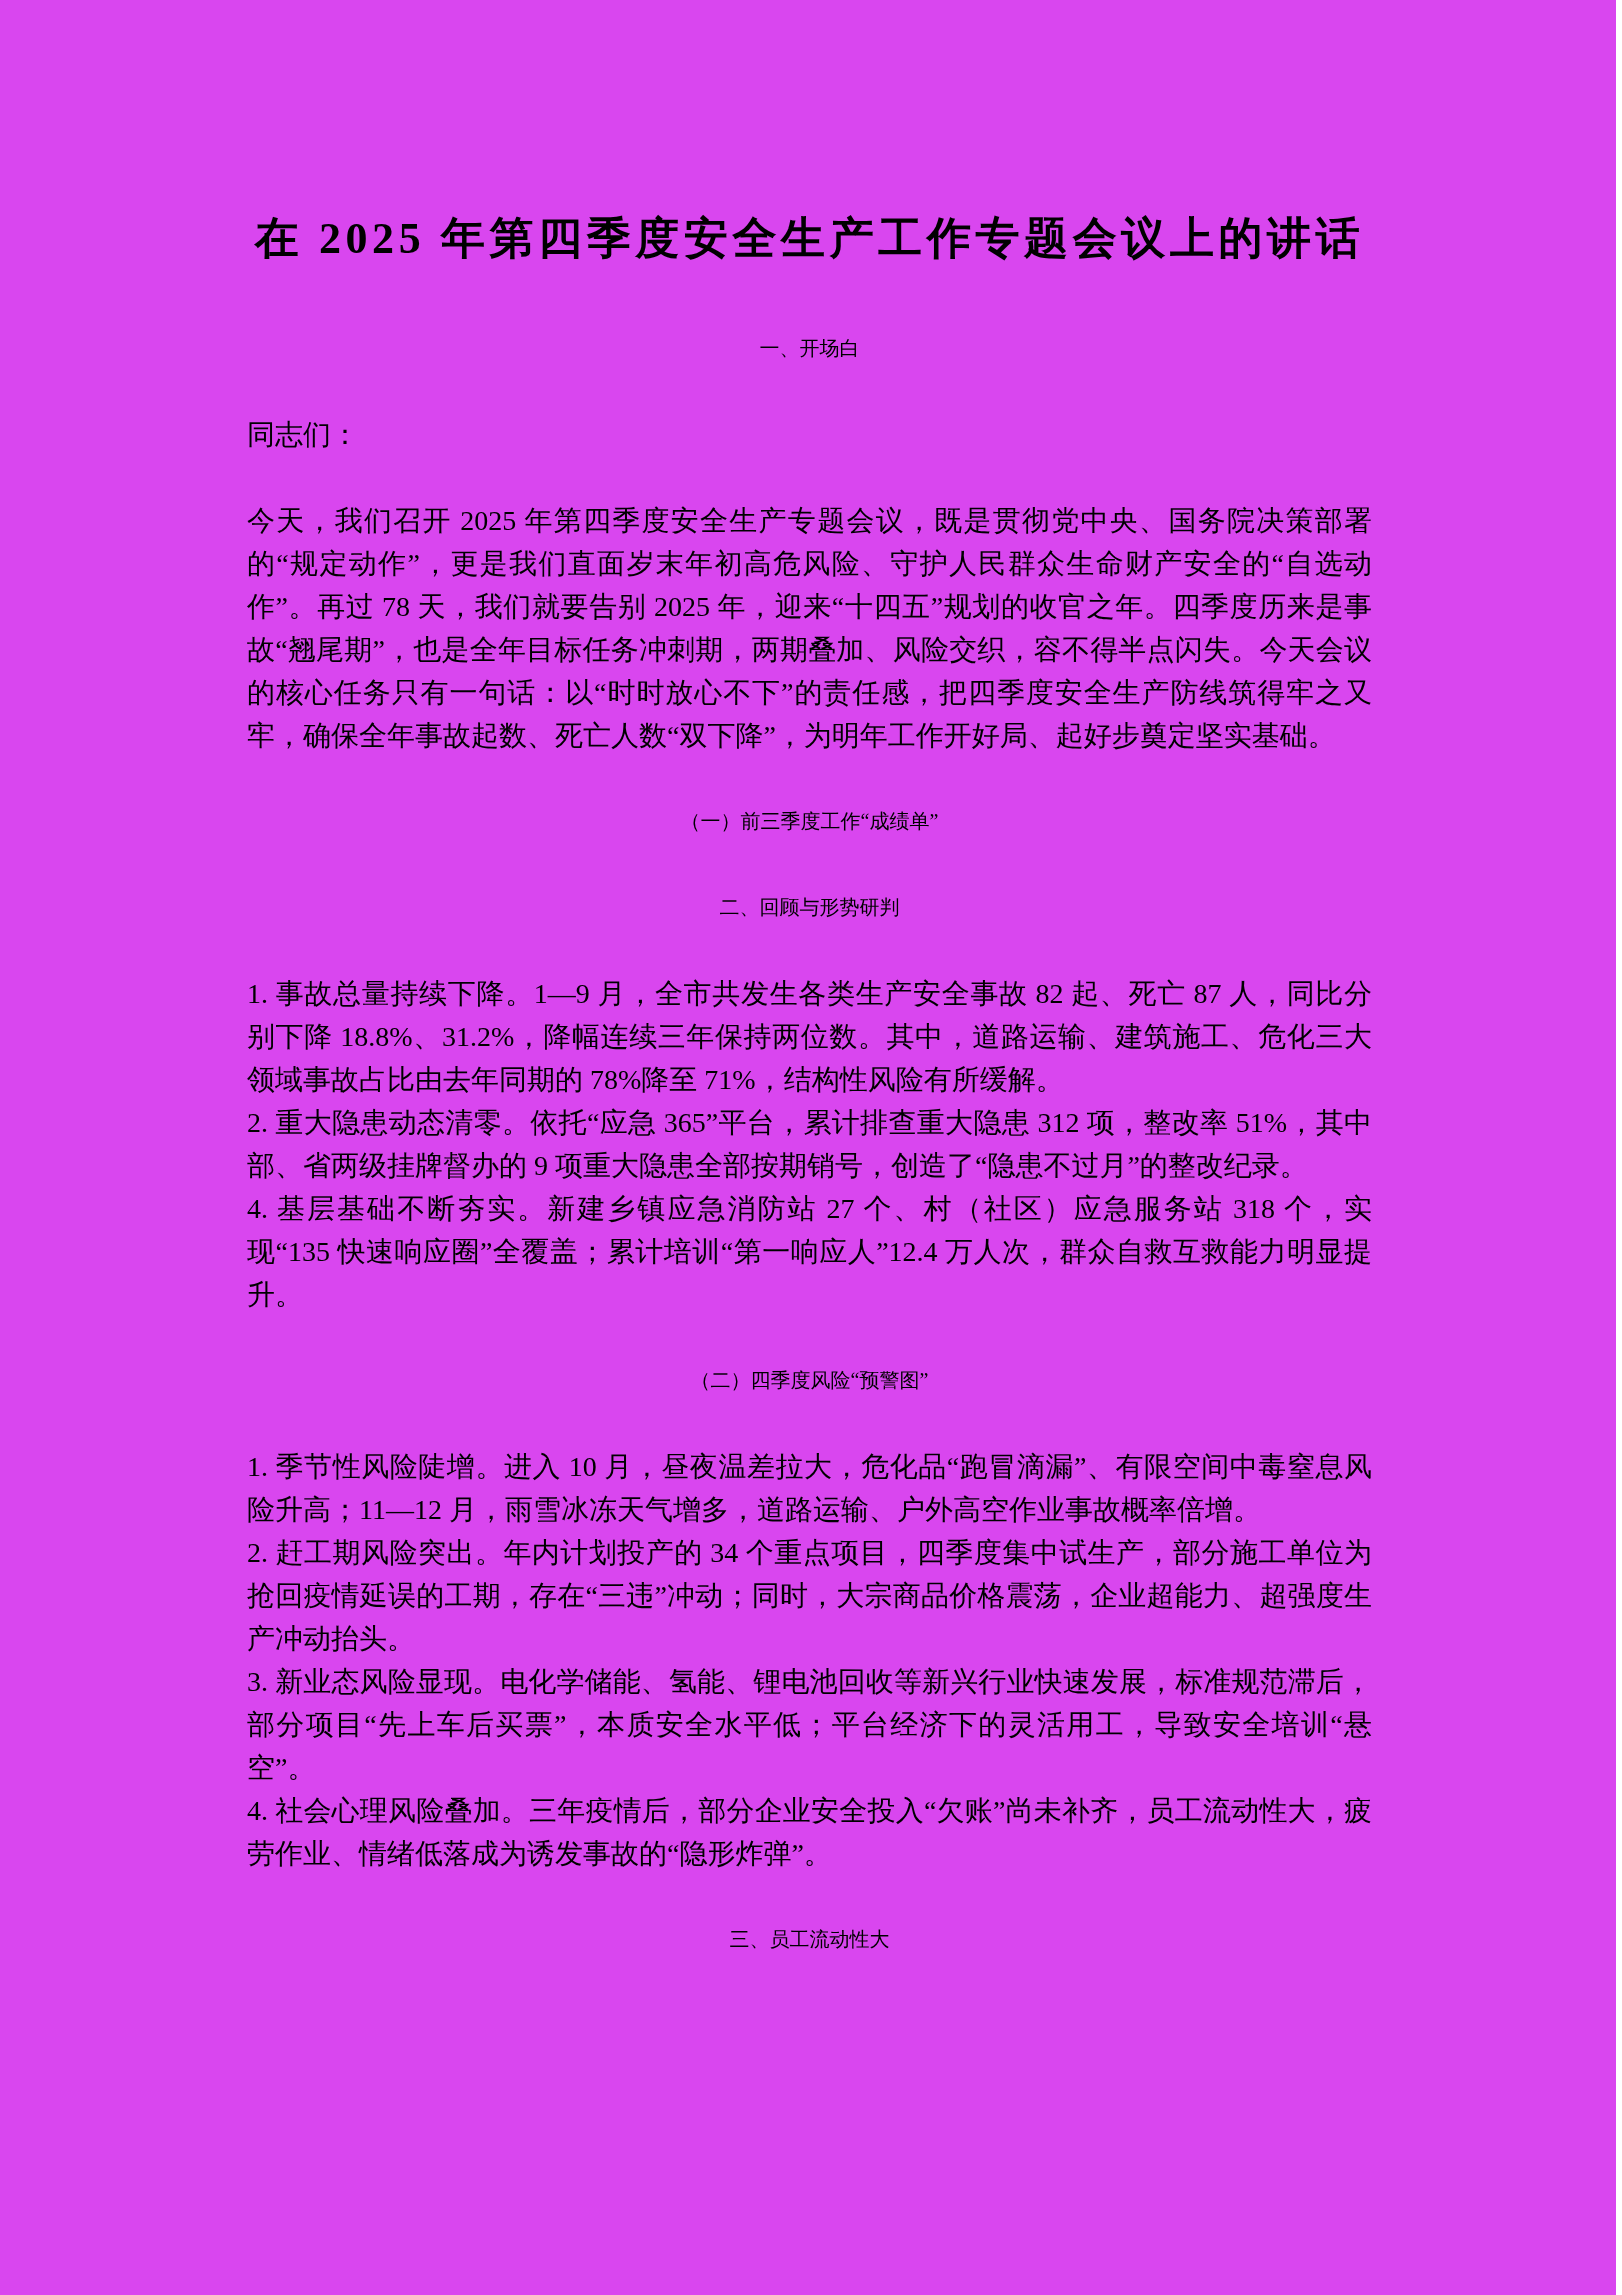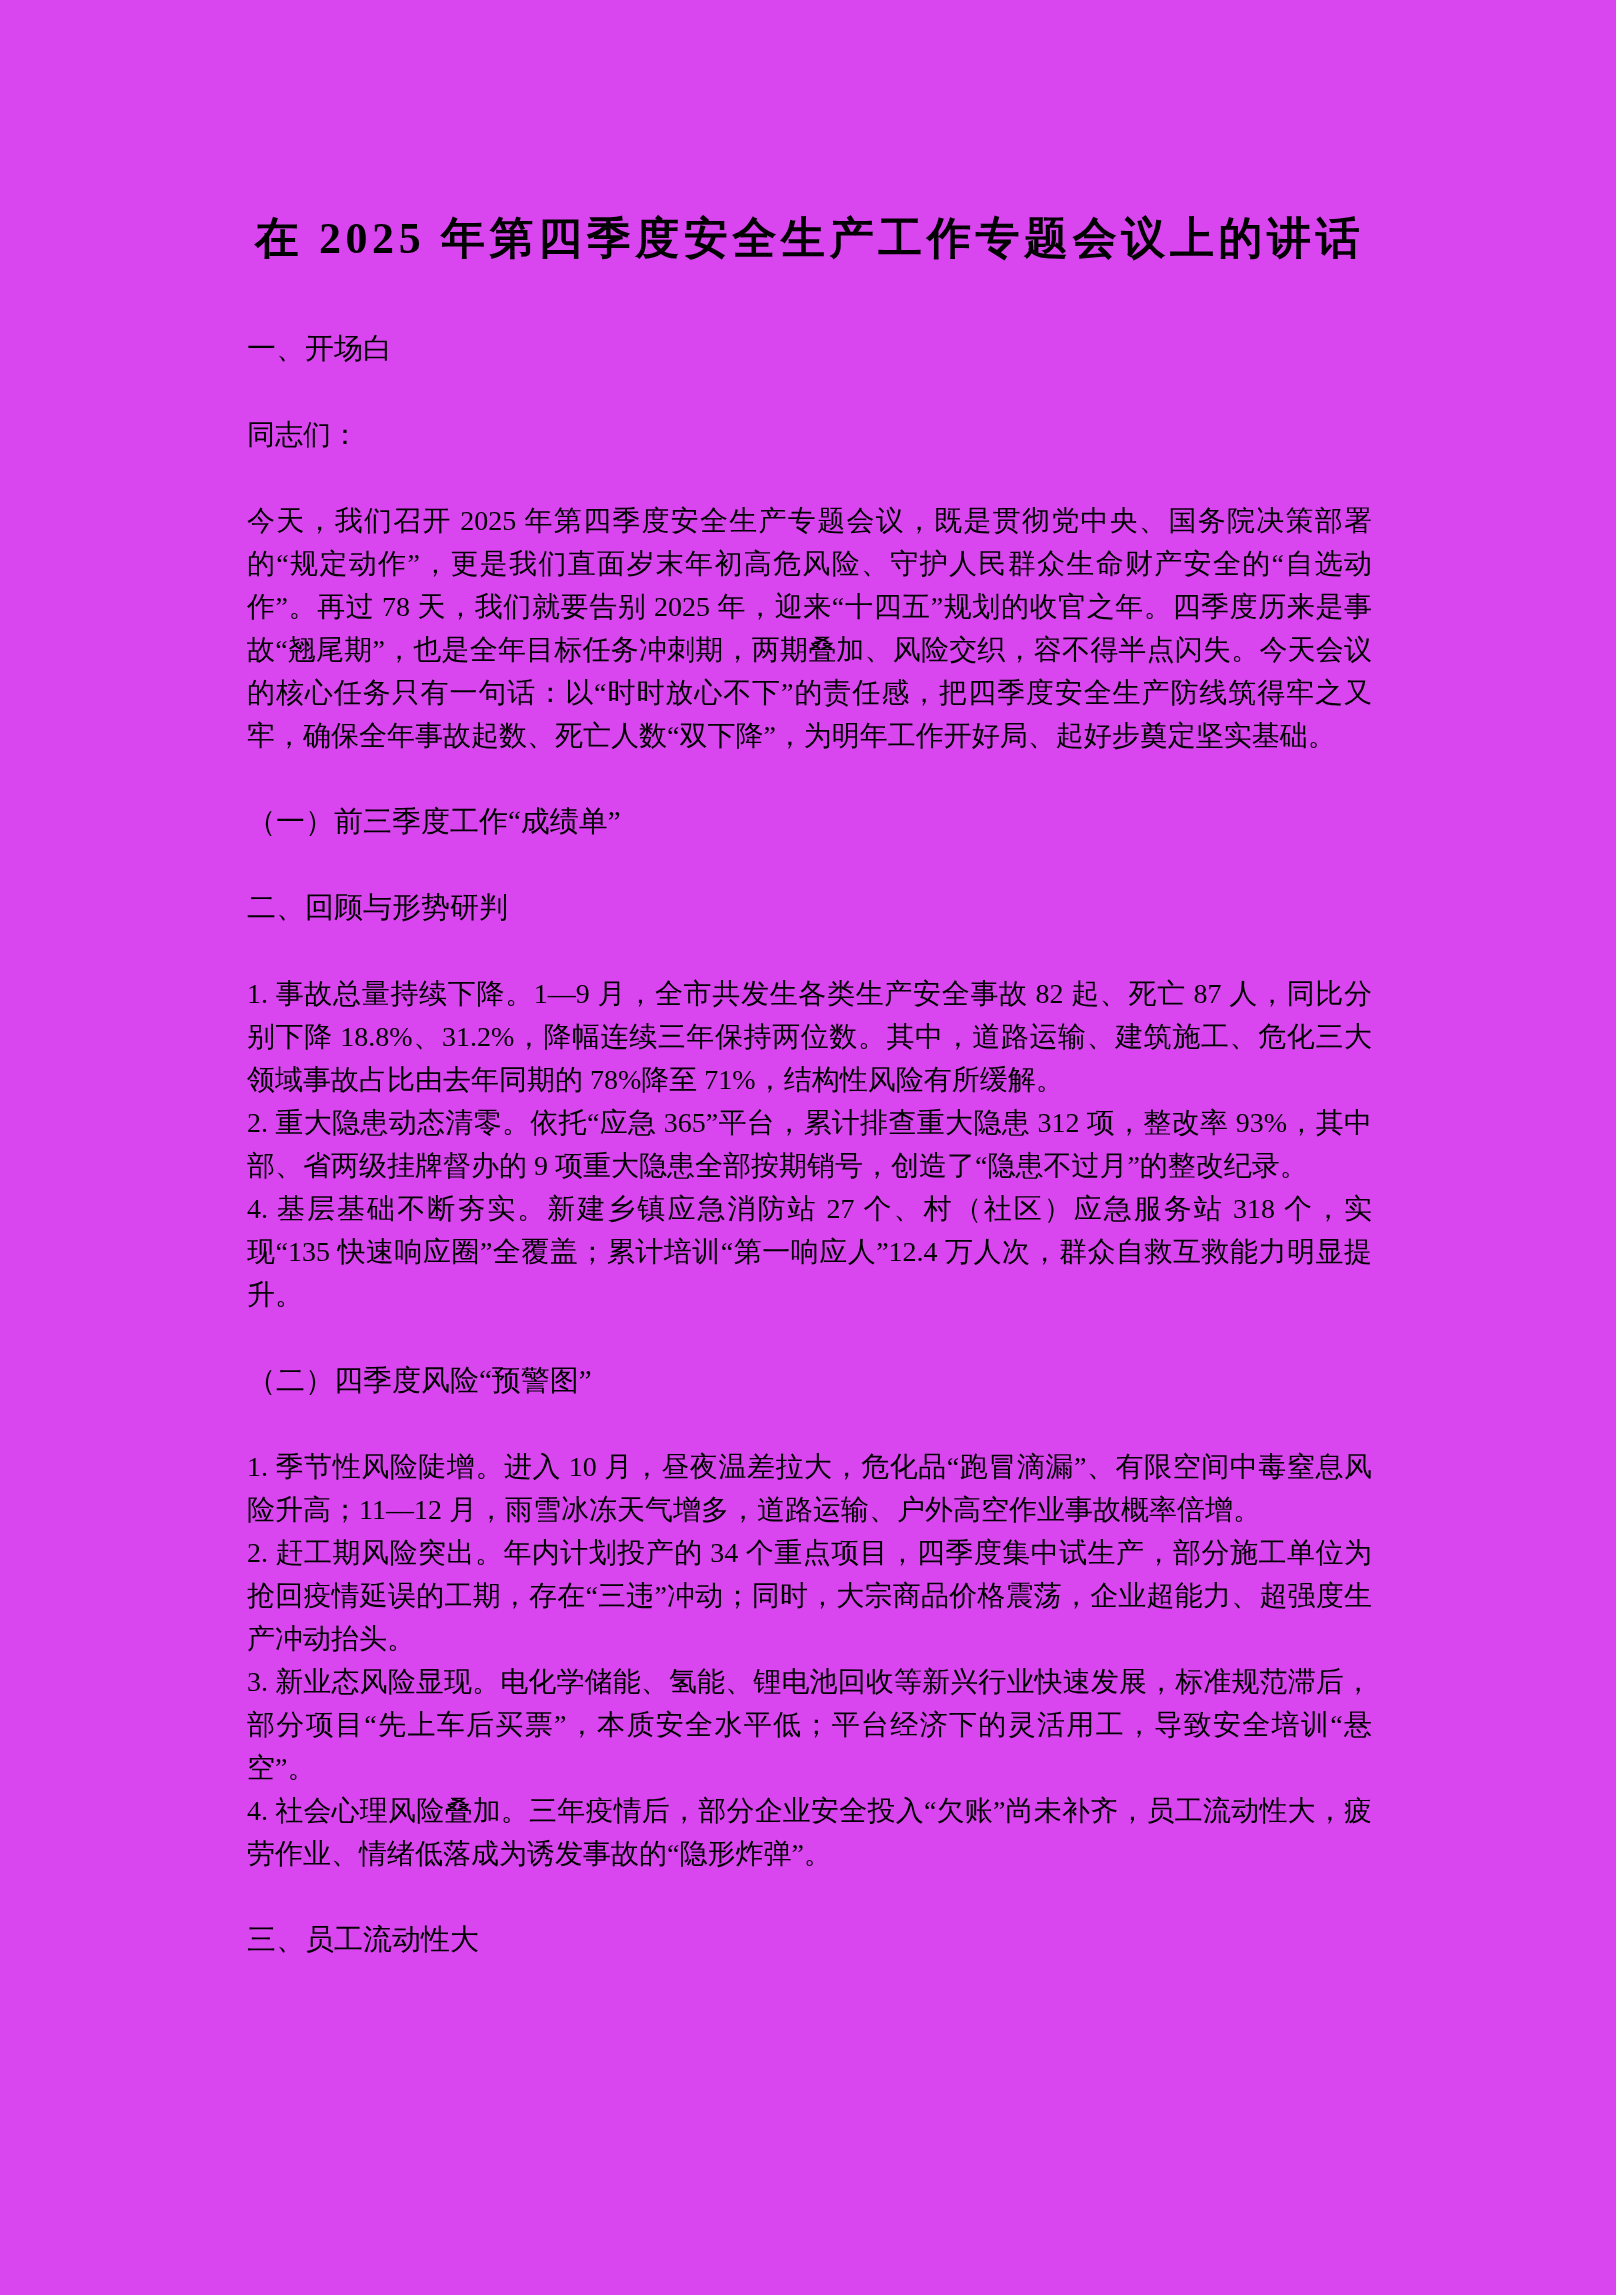--- a/index.html
+++ b/index.html
@@ -18,25 +18,25 @@
   .doc-title {
     font-size: 44px;
     font-weight: 700;
     line-height: 60px;
     letter-spacing: 4.6px;
     text-align: center;
     margin-bottom: 58px;
     white-space: nowrap;
   }
   .heading {
-    font-size: 29px;
+    font-size: 20px;
     line-height: 43px;
     font-weight: 400;
     margin-bottom: 43px;
-    text-align: left;
+    text-align: center;
     margin-top: 28px;
   }
   .para {
     font-size: 28px;
     line-height: 43px;
     font-weight: 400;
     margin-bottom: 43px;
     text-align: justify;
   }
   .list { margin-bottom: 43px; }
@@ -54,21 +54,21 @@
   <p class="para">同志们：</p>
 
   <p class="para">今天，我们召开 2025 年第四季度安全生产专题会议，既是贯彻党中央、国务院决策部署的“规定动作”，更是我们直面岁末年初高危风险、守护人民群众生命财产安全的“自选动作”。再过 78 天，我们就要告别 2025 年，迎来“十四五”规划的收官之年。四季度历来是事故“翘尾期”，也是全年目标任务冲刺期，两期叠加、风险交织，容不得半点闪失。今天会议的核心任务只有一句话：以“时时放心不下”的责任感，把四季度安全生产防线筑得牢之又牢，确保全年事故起数、死亡人数“双下降”，为明年工作开好局、起好步奠定坚实基础。</p>
 
   <p class="heading">（一）前三季度工作“成绩单”</p>
 
   <p class="heading">二、回顾与形势研判</p>
 
   <div class="list">
     <p class="para">1. 事故总量持续下降。1—9 月，全市共发生各类生产安全事故 82 起、死亡 87 人，同比分别下降 18.8%、31.2%，降幅连续三年保持两位数。其中，道路运输、建筑施工、危化三大领域事故占比由去年同期的 78%降至 71%，结构性风险有所缓解。</p>
-    <p class="para">2. 重大隐患动态清零。依托“应急 365”平台，累计排查重大隐患 312 项，整改率 93%，其中部、省两级挂牌督办的 9 项重大隐患全部按期销号，创造了“隐患不过月”的整改纪录。</p>
+    <p class="para">2. 重大隐患动态清零。依托“应急 365”平台，累计排查重大隐患 312 项，整改率 51%，其中部、省两级挂牌督办的 9 项重大隐患全部按期销号，创造了“隐患不过月”的整改纪录。</p>
     <p class="para">4. 基层基础不断夯实。新建乡镇应急消防站 27 个、村（社区）应急服务站 318 个，实现“135 快速响应圈”全覆盖；累计培训“第一响应人”12.4 万人次，群众自救互救能力明显提升。</p>
   </div>
 
   <p class="heading">（二）四季度风险“预警图”</p>
 
   <div class="list">
     <p class="para">1. 季节性风险陡增。进入 10 月，昼夜温差拉大，危化品“跑冒滴漏”、有限空间中毒窒息风险升高；11—12 月，雨雪冰冻天气增多，道路运输、户外高空作业事故概率倍增。</p>
     <p class="para">2. 赶工期风险突出。年内计划投产的 34 个重点项目，四季度集中试生产，部分施工单位为抢回疫情延误的工期，存在“三违”冲动；同时，大宗商品价格震荡，企业超能力、超强度生产冲动抬头。</p>
     <p class="para">3. 新业态风险显现。电化学储能、氢能、锂电池回收等新兴行业快速发展，标准规范滞后，部分项目“先上车后买票”，本质安全水平低；平台经济下的灵活用工，导致安全培训“悬空”。</p>
     <p class="para">4. 社会心理风险叠加。三年疫情后，部分企业安全投入“欠账”尚未补齐，员工流动性大，疲劳作业、情绪低落成为诱发事故的“隐形炸弹”。</p>

